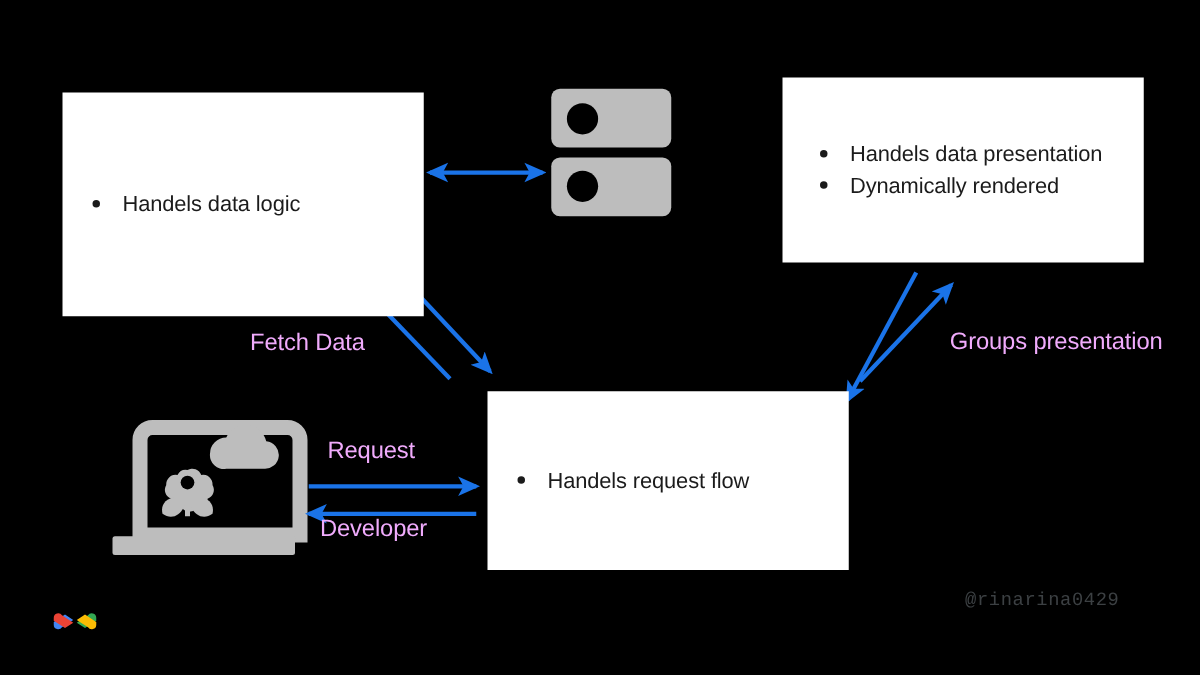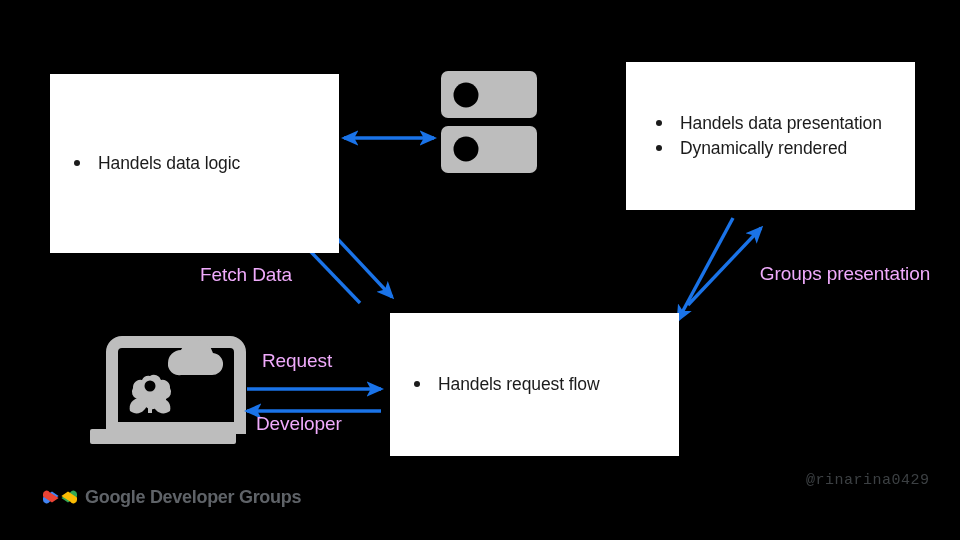--- a/index.html
+++ b/index.html
@@ -95,21 +95,20 @@
     letter-spacing: -0.3px;
   }
   #handle {
     position: absolute;
     left: 772px;
     top: 472px;
     color: #3c4043;
     font-size: 15px;
     font-family: "Liberation Mono", monospace;
     letter-spacing: 0.5px;
-    margin-left: 34px;
   }
 </style>
 </head>
 <body>
 
 <div id="stage">
 
   <svg id="art" viewBox="0 0 960 540">
     <defs>
       <marker id="ah" viewBox="0 0 10 10" refX="8.2" refY="5" markerWidth="5.2" markerHeight="5.2" orient="auto-start-reverse">
@@ -179,16 +178,15 @@
   <div class="label" id="label-fetch-present">Groups presentation</div>
   <div class="label" id="label-request">Request</div>
   <div class="label" id="label-response">Developer</div>
 
   <svg id="gdg-logo" viewBox="0 0 40 28">
     <path d="M3 14.5 L12 8.6 L18.6 12.9 L9.6 18.8 a3.6 3.6 0 0 1 -6.6 -1.9 z" fill="#4285f4"></path>
     <path d="M3 13.5 L12 19.4 L18.6 15.1 L9.6 9.2 a3.6 3.6 0 0 0 -6.6 1.9 z" fill="#ea4335"></path>
     <path d="M37 13.5 L28 19.4 L21.4 15.1 L30.4 9.2 a3.6 3.6 0 0 1 6.6 1.9 z" fill="#34a853"></path>
     <path d="M37 14.5 L28 8.6 L21.4 12.9 L30.4 18.8 a3.6 3.6 0 0 0 6.6 -1.9 z" fill="#fbbc04"></path>
   </svg>
-  <div id="gdg-text">Google Developer Groups</div>
   <div id="handle">@rinarina0429</div>
 
 </div>
 
 </body></html>

